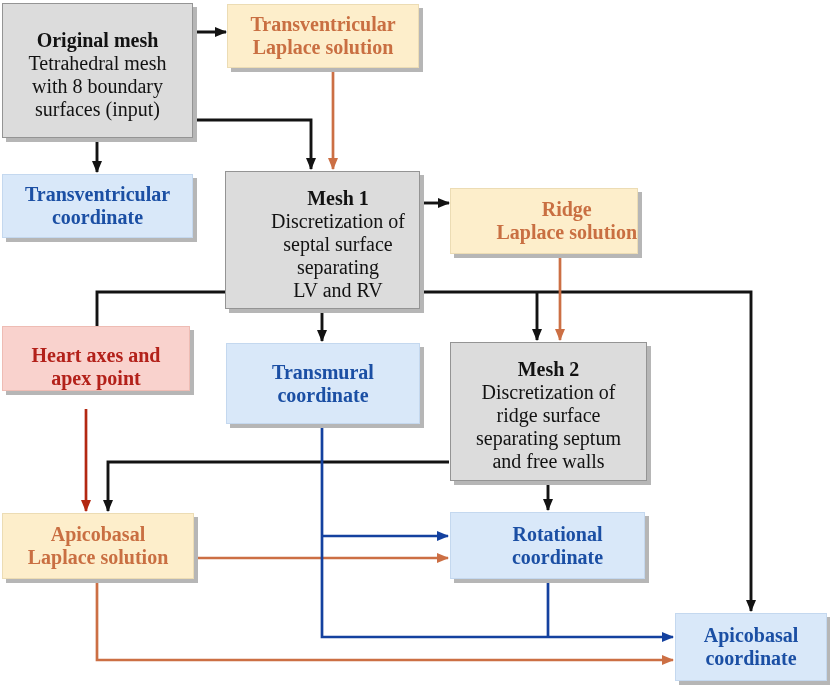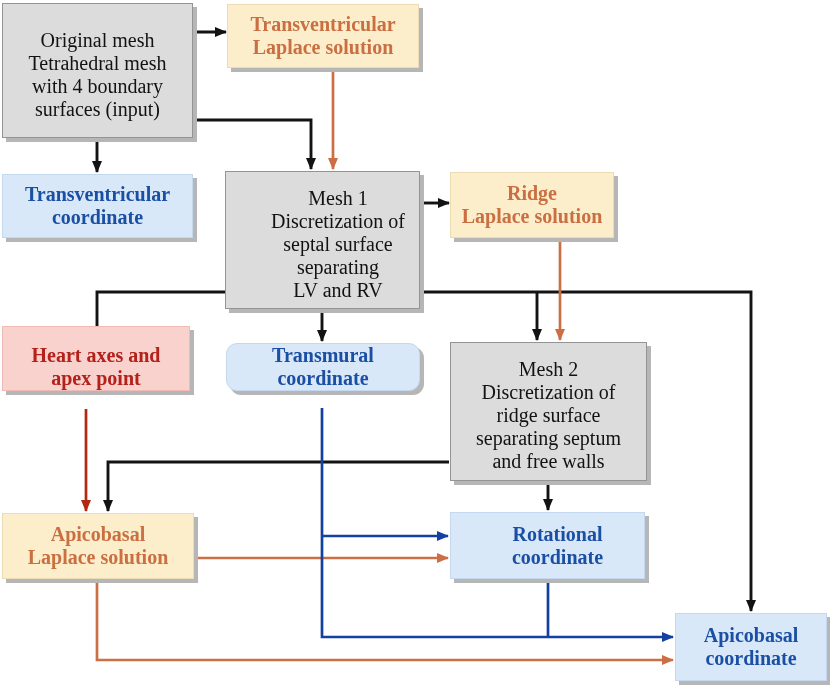--- a/index.html
+++ b/index.html
@@ -21,31 +21,31 @@
     text-align:center;
     white-space:pre-line;
     line-height:23px;
     font-size:20px;
     box-shadow:4px 4px 0 #b6b6b6;
   }
   .gray{background:#dcdcdc;border:1px solid #949494;color:#121212;}
   .cream{background:#fdeecb;border:1px solid #ecdcb4;color:#c96f42;font-weight:bold;}
   .blue{background:#d9e8f9;border:1px solid #c4d8ef;color:#1b4fa4;font-weight:bold;}
   .pink{background:#f9d2cd;border:1px solid #eebcb4;color:#b3211a;font-weight:bold;}
-  .node .title{font-weight:normal;margin-top:8px;}
+  .node .title{font-weight:bold;margin-top:8px;}
   .node .body{font-weight:normal;}
 
   
   #n-original{left:2px;top:3px;width:191px;height:135px;}
   #n-tls{left:227px;top:4px;width:192px;height:64px;}
   #n-tc{left:2px;top:174px;width:191px;height:64px;}
   #n-mesh1{left:225px;top:171px;width:195px;height:138px;padding-left:31px;}
-  #n-ridge{left:450px;top:172px;width:164px;height:66px;}
+  #n-ridge{left:450px;top:188px;width:188px;height:66px;align-items:flex-end;}
   #n-heart{left:2px;top:326px;width:188px;height:65px;justify-content:flex-end;}
-  #n-transmural{left:226px;top:343px;width:194px;height:48px;border-radius:11px;}
+  #n-transmural{left:226px;top:343px;width:194px;height:81px;}
   #n-mesh2{left:450px;top:342px;width:197px;height:139px;}
   #n-al{left:2px;top:513px;width:192px;height:66px;}
   #n-rot{left:450px;top:512px;width:195px;height:67px;padding-left:20px;}
   #n-ac{left:675px;top:613px;width:152px;height:68px;}
 </style>
 </head>
 <body>
 
 <div id="stage">
   <svg id="arrow-layer" viewBox="0 0 830 685">
@@ -79,21 +79,21 @@
       <polyline points="195,558 448,558" fill="none" stroke="#cc6f44" stroke-width="2.7" marker-end="url(#ah-orange)"></polyline>
       <polyline points="97,580 97,660 673,660" fill="none" stroke="#cc6f44" stroke-width="2.7" marker-end="url(#ah-orange)"></polyline>
       <polyline points="322,408 322,637 673,637" fill="none" stroke="#14419f" stroke-width="2.7" marker-end="url(#ah-blue)"></polyline>
       <polyline points="322,536 448,536" fill="none" stroke="#14419f" stroke-width="2.7" marker-end="url(#ah-blue)"></polyline>
       <polyline points="548,580 548,638" fill="none" stroke="#14419f" stroke-width="2.7"></polyline>
     </svg>
 
   <div class="node gray" id="n-original">
     <div class="title">Original mesh</div>
     <div class="body">Tetrahedral mesh
-with 4 boundary
+with 8 boundary
 surfaces (input)</div>
   </div>
 
   <div class="node cream" id="n-tls">
     <div>Transventricular
 Laplace solution</div>
   </div>
 
   <div class="node blue" id="n-tc">
     <div>Transventricular

